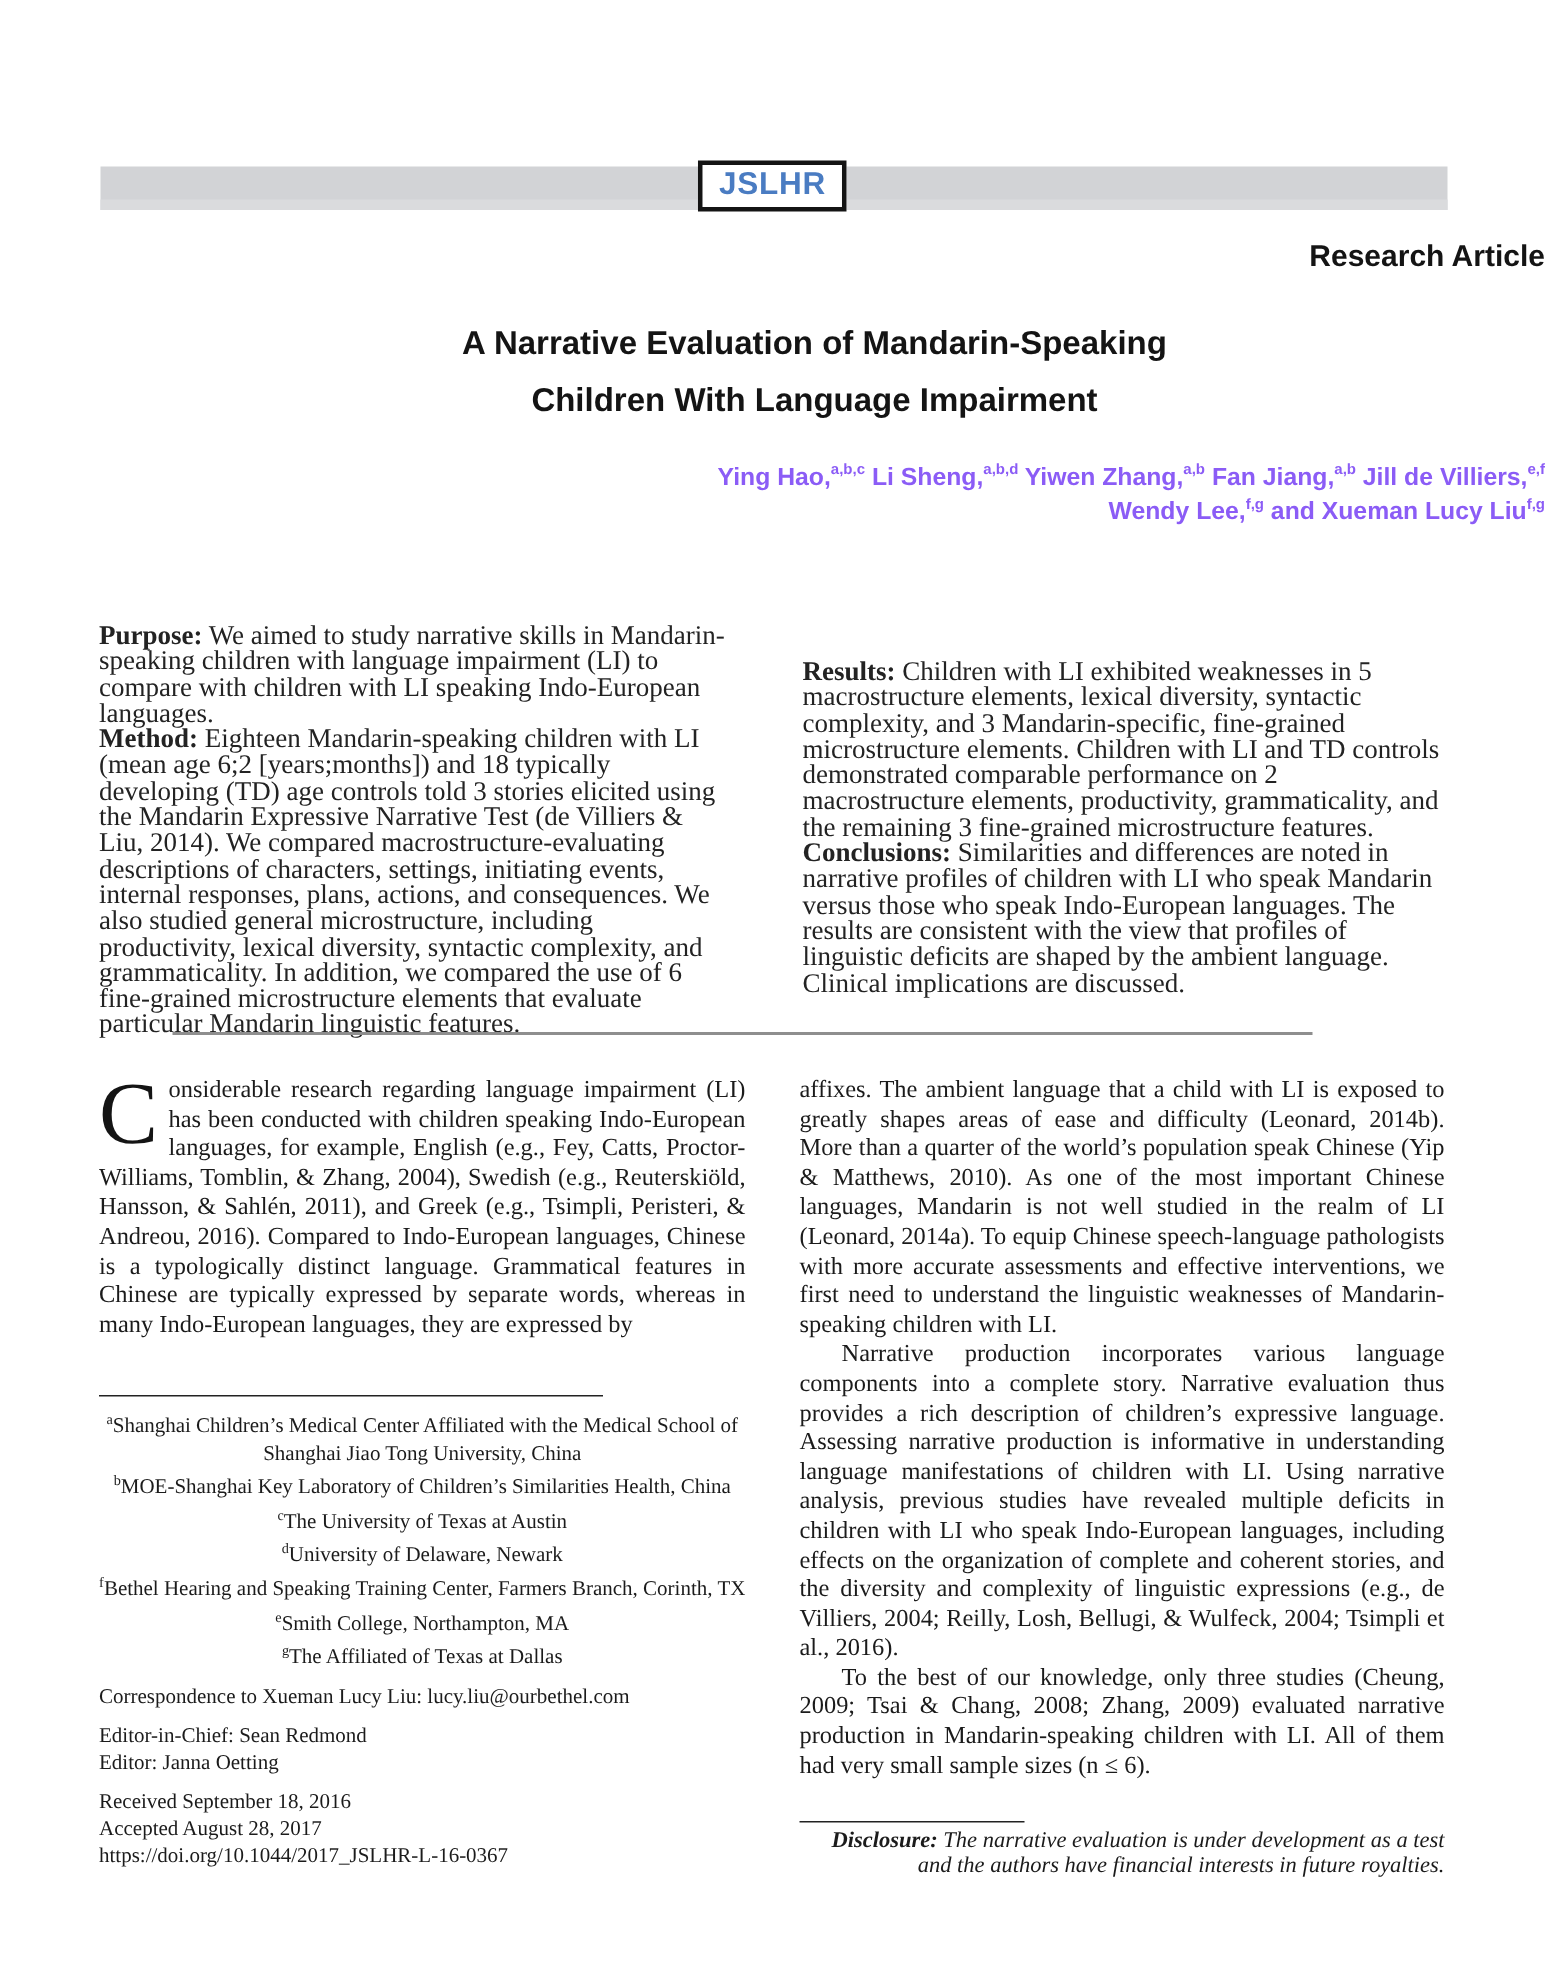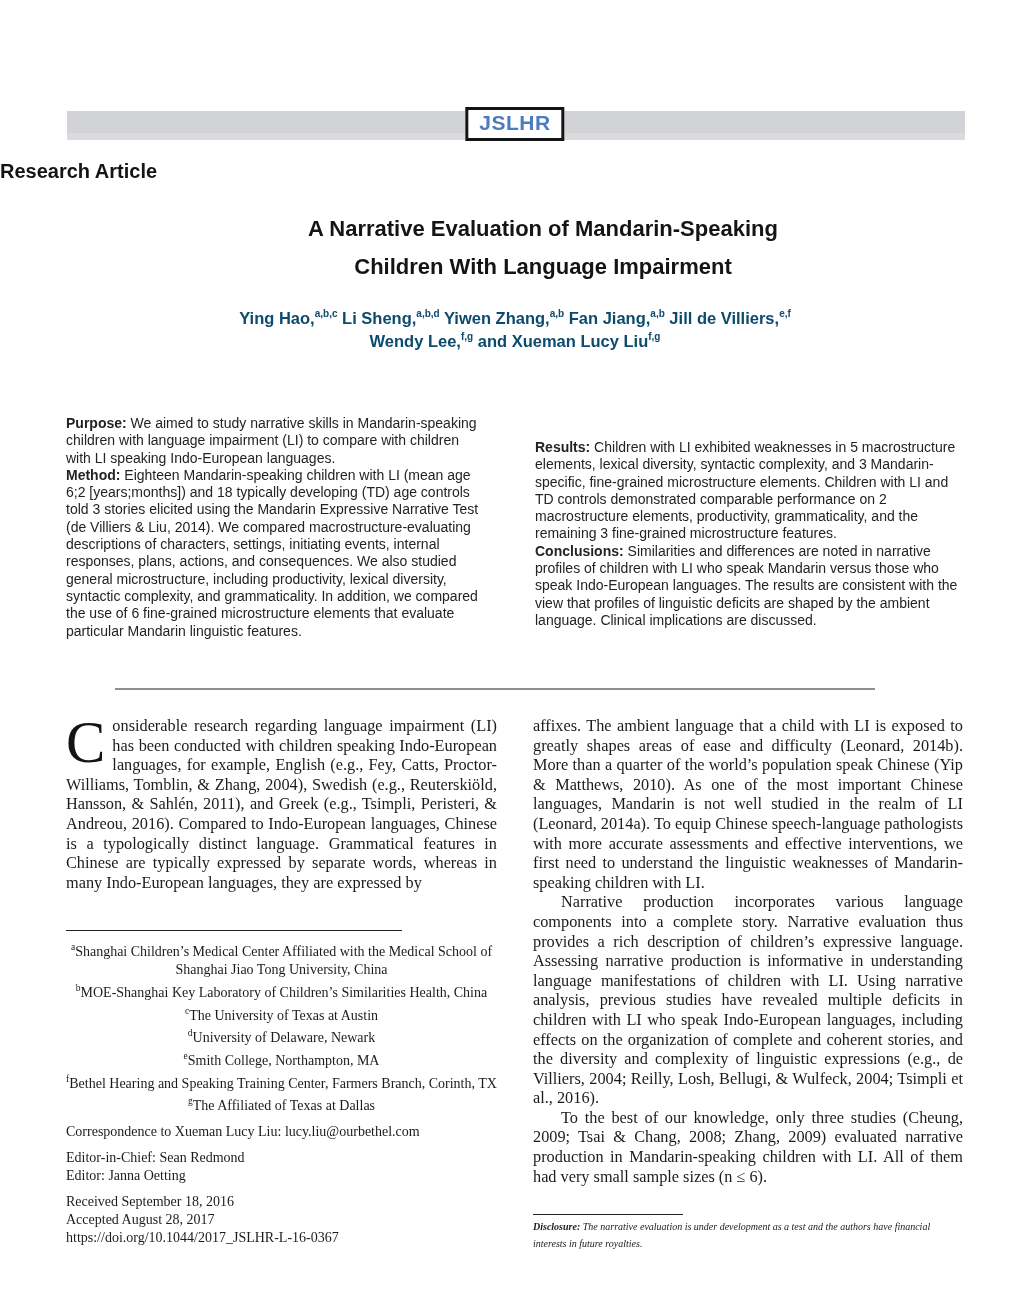--- a/index.html
+++ b/index.html
@@ -6,33 +6,33 @@
   .page{position:relative;width:1030px;height:1310px;background:#ffffff;overflow:hidden;
         font-family:"Liberation Serif",serif;color:#1b1b1b;}
 
   
   .topbar{position:absolute;left:67px;top:111px;width:898px;height:29px;background:#d2d3d6;}
   .topbar-inner{position:absolute;left:0;bottom:0;width:100%;height:7px;background:#dadbdd;}
   .badge-box{position:absolute;left:50%;top:107px;transform:translateX(-50%);
              background:#ffffff;border:3px solid #141414;padding:1px 11px 3px 11px;
              font-family:"Liberation Sans",sans-serif;font-weight:bold;font-size:21px;
              letter-spacing:.5px;color:#4a7cc2;}
-  .article-type{position:absolute;left:0;top:160px;width:100%;text-align:left;
+  .article-type{position:absolute;left:0;top:160px;width:100%;text-align:right;
                 font-family:"Liberation Sans",sans-serif;font-weight:bold;font-size:20px;color:#141414;}
   .title{position:absolute;left:0;top:210px;width:100%;text-align:center;
          font-family:"Liberation Sans",sans-serif;font-weight:bold;font-size:22px;
          line-height:38px;color:#141414;padding-left:28px;}
-  .authors{position:absolute;left:0;top:307px;width:100%;text-align:center;
+  .authors{position:absolute;left:0;top:307px;width:100%;text-align:right;
            font-family:"Liberation Sans",sans-serif;font-weight:bold;font-size:16.5px;
-           line-height:23px;color:#0c4a6e;}
+           line-height:23px;color:#8b5cf6;}
   .authors sup{font-size:10px;line-height:0;position:relative;top:-1px;}
 
   
   .abstract{position:absolute;left:66px;top:415px;width:899px;height:260px;
-            font-family:Liberation Sans, sans-serif;font-size:14px;line-height:17.3px;color:#232323;}
+            font-family:Liberation Serif, serif;font-size:18px;line-height:17.3px;color:#232323;}
   .abs-left{position:absolute;left:0;top:0;width:421px;}
   .abs-right{position:absolute;left:469px;top:0;width:428px;margin-top:24px;}
   .abs-label{font-weight:bold;}
   .abstract p{margin:0;}
 
   .mid-rule{position:absolute;left:115px;top:688px;width:760px;height:0;
             border-top:2px solid #8e8e8e;}
 
   
   .bodytext{position:absolute;left:66px;top:716px;width:899px;height:594px;
@@ -46,21 +46,21 @@
   
   .affil-rule{margin-top:38px;width:336px;border-top:1.5px solid #222;}
   .affil-list{margin-top:7px;font-size:14px;line-height:18px;text-align:center;}
   .affil-list div{margin:0;}
   .affil-list sup,.fn sup{font-size:9.5px;}
   .fn{font-size:14px;line-height:18px;text-align:left;}
   .fn-group{margin-top:8px;}
 
   
   .disc-rule{margin-top:28px;width:150px;border-top:1.5px solid #222;}
-  .disclosure{margin-top:4px;font-size:10px;line-height:16.5px;font-style:italic;text-align:left;}
+  .disclosure{margin-top:4px;font-size:15px;line-height:16.5px;font-style:italic;text-align:right;}
   .disclosure .disc-label{font-weight:bold;}
 </style>
 </head>
 <body>
 
 <div class="page">
 
   <div class="topbar">
       <div class="topbar-inner"></div>
     </div>
@@ -88,22 +88,22 @@
   <div class="bodytext">
     <div class="col-left">
       <p><span class="dropcap">C</span><span>onsiderable research regarding language impairment (LI) has been conducted with children speaking Indo-European languages, for example, English (e.g., Fey, Catts, Proctor-Williams, Tomblin, &amp; Zhang, 2004), Swedish (e.g., Reuterskiöld, Hansson, &amp; Sahlén, 2011), and Greek (e.g., Tsimpli, Peristeri, &amp; Andreou, 2016). Compared to Indo-European languages, Chinese is a typologically distinct language. Grammatical features in Chinese are typically expressed by separate words, whereas in many Indo-European languages, they are expressed by</span></p>
 
       <div class="affil-rule"></div>
       <div class="affil-list">
         <div><sup>a</sup><span>Shanghai Children’s Medical Center Affiliated with the Medical School of Shanghai Jiao Tong University, China</span></div>
         <div><sup>b</sup><span>MOE-Shanghai Key Laboratory of Children’s Similarities Health, China</span></div>
         <div><sup>c</sup><span>The University of Texas at Austin</span></div>
         <div><sup>d</sup><span>University of Delaware, Newark</span></div>
+        <div><sup>f</sup><span>Bethel Hearing and Speaking Training Center, Farmers Branch, Corinth, TX</span></div>
         <div><sup>e</sup><span>Smith College, Northampton, MA</span></div>
-        <div><sup>f</sup><span>Bethel Hearing and Speaking Training Center, Farmers Branch, Corinth, TX</span></div>
         <div><sup>g</sup><span>The Affiliated of Texas at Dallas</span></div>
       </div>
 
       <div class="fn fn-group">Correspondence to Xueman Lucy Liu: lucy.liu@ourbethel.com</div>
 
       <div class="fn-group">
         <div class="fn">Editor-in-Chief: Sean Redmond</div>
         <div class="fn">Editor: Janna Oetting</div>
       </div>
 

